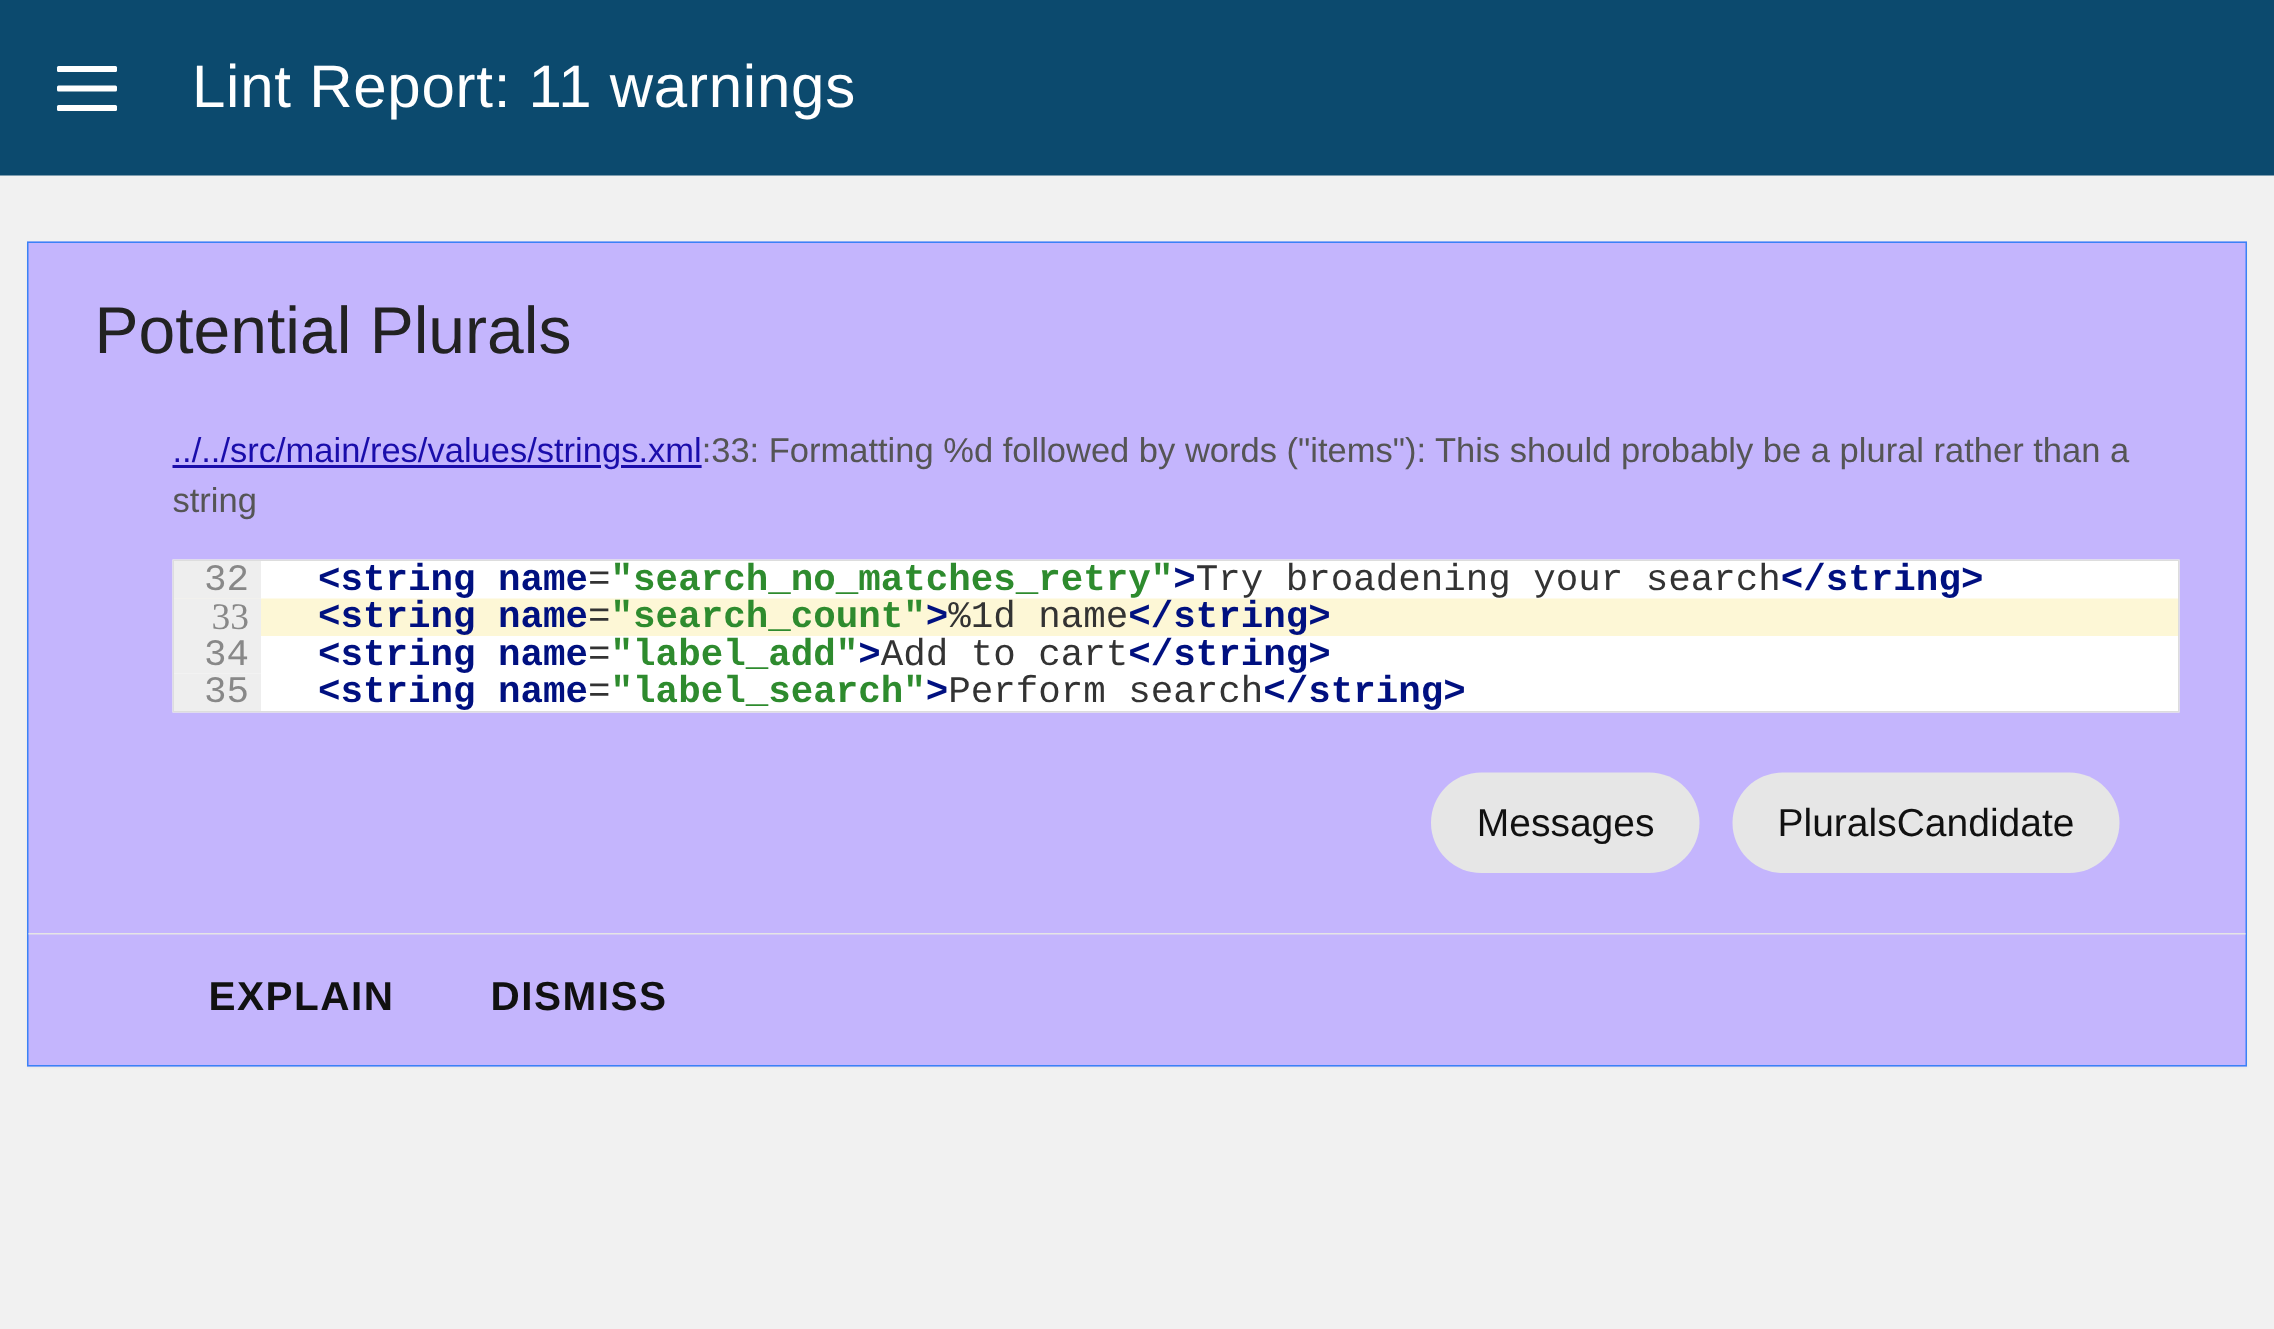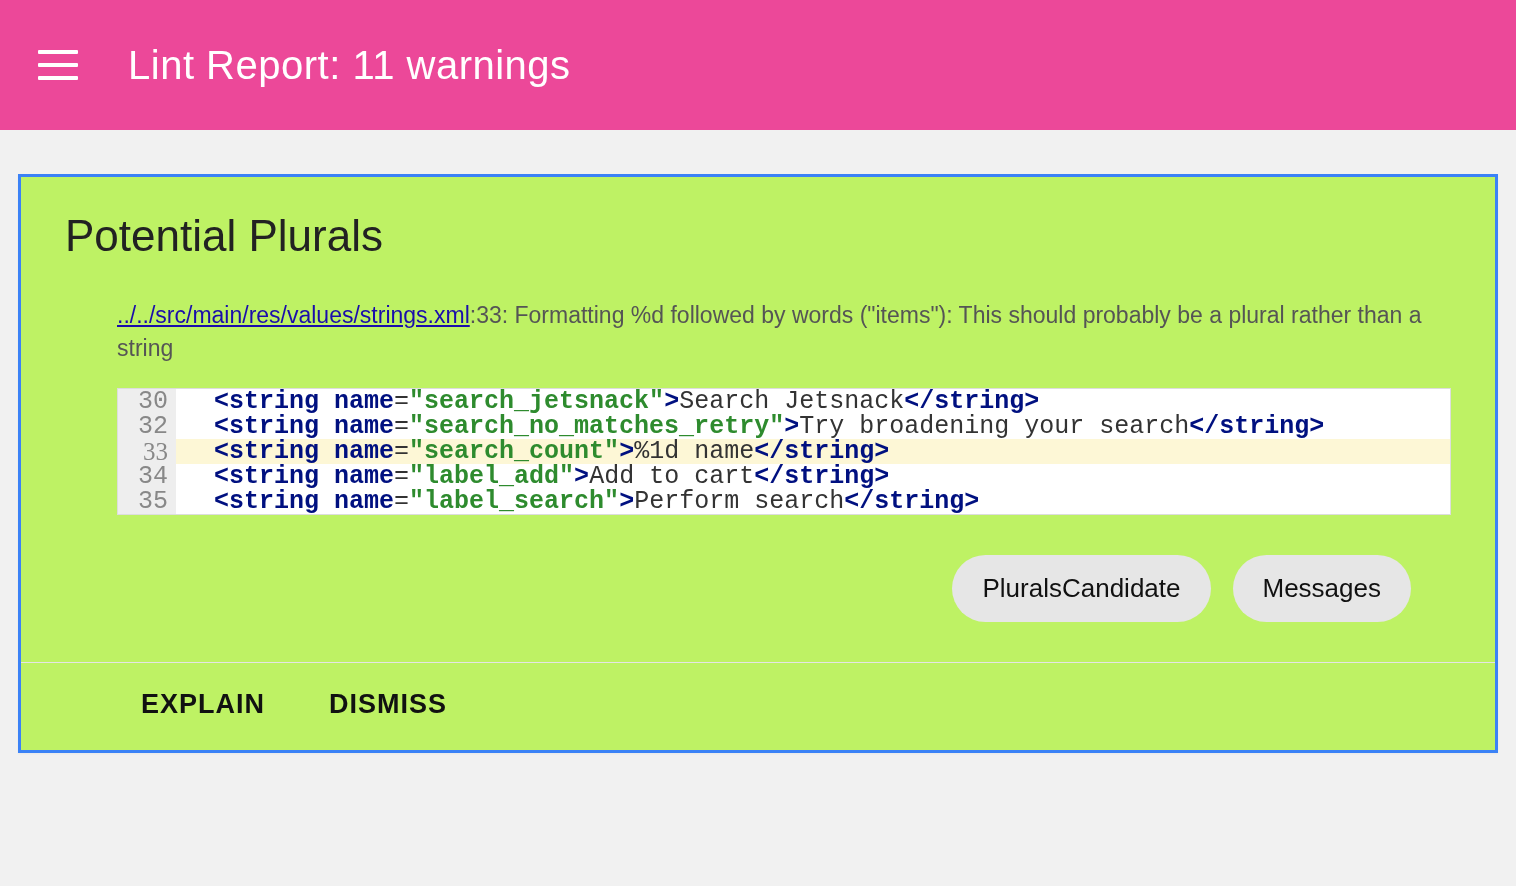--- a/index.html
+++ b/index.html
@@ -5,23 +5,23 @@
   * { box-sizing: border-box; margin: 0; padding: 0; }
   body {
     font-family: "Helvetica Neue", Arial, sans-serif;
     background: #f1f1f1;
     color: #212121;
     width: 1516px;
     height: 886px;
     overflow: hidden;
   }
   .topbar {
-    background: #ec4899;
+    background: #0c4a6e;
     color: #fff;
-    height: 130px;
+    height: 117px;
     display: flex;
     align-items: center;
     padding: 0 38px;
     gap: 50px;
   }
   .hamburger {
     width: 40px;
     height: 30px;
     display: flex;
     flex-direction: column;
@@ -36,22 +36,22 @@
   }
   .title {
     font-size: 40px;
     font-weight: 500;
     letter-spacing: 0.5px;
   }
   .page {
     padding: 44px 18px 0 18px;
   }
   .card {
-    background: #bef264;
-    border: 3px solid #3b82f6;
+    background: #c4b5fd;
+    border: 1px solid #3b82f6;
     box-shadow: 0 1px 2px rgba(0,0,0,0.04);
   }
   .card-body {
     padding: 34px 44px 40px 44px;
   }
   .card-title {
     font-size: 44px;
     font-weight: 400;
     color: #222;
     margin-bottom: 38px;
@@ -144,30 +144,29 @@
 <div class="page">
   <div class="card">
     <div class="card-body">
       <h2 class="card-title">Potential Plurals</h2>
 
       <p class="msg">
         <a href="#">../../src/main/res/values/strings.xml</a><span>:33: </span><span>Formatting %d followed by words ("items"): This should probably be a plural rather than a string</span>
       </p>
 
       <div class="codeblock" id="codeblock">
-          <div class="codeline"><span class="ln">30</span><span class="cc"><span class="t-tag">&lt;string</span> <span class="t-attr">name</span><span class="t-eq">=</span><span class="t-str">"search_jetsnack"</span><span class="t-tag">&gt;</span><span class="t-txt">Search Jetsnack</span><span class="t-tag">&lt;/string&gt;</span></span></div>
           <div class="codeline"><span class="ln">32</span><span class="cc"><span class="t-tag">&lt;string</span> <span class="t-attr">name</span><span class="t-eq">=</span><span class="t-str">"search_no_matches_retry"</span><span class="t-tag">&gt;</span><span class="t-txt">Try broadening your search</span><span class="t-tag">&lt;/string&gt;</span></span></div>
           <div class="codeline hl"><span class="ln">33</span><span class="cc"><span class="t-tag">&lt;string</span> <span class="t-attr">name</span><span class="t-eq">=</span><span class="t-str">"search_count"</span><span class="t-tag">&gt;</span><span class="t-txt">%1d name</span><span class="t-tag">&lt;/string&gt;</span></span></div>
           <div class="codeline"><span class="ln">34</span><span class="cc"><span class="t-tag">&lt;string</span> <span class="t-attr">name</span><span class="t-eq">=</span><span class="t-str">"label_add"</span><span class="t-tag">&gt;</span><span class="t-txt">Add to cart</span><span class="t-tag">&lt;/string&gt;</span></span></div>
           <div class="codeline"><span class="ln">35</span><span class="cc"><span class="t-tag">&lt;string</span> <span class="t-attr">name</span><span class="t-eq">=</span><span class="t-str">"label_search"</span><span class="t-tag">&gt;</span><span class="t-txt">Perform search</span><span class="t-tag">&lt;/string&gt;</span></span></div>
         </div>
 
       <div class="chips" id="chips">
+          <div class="chip">Messages</div>
           <div class="chip">PluralsCandidate</div>
-          <div class="chip">Messages</div>
         </div>
     </div>
 
     <div class="card-actions">
       <button class="action-btn">EXPLAIN</button>
       <button class="action-btn">DISMISS</button>
     </div>
   </div>
 </div>
 

